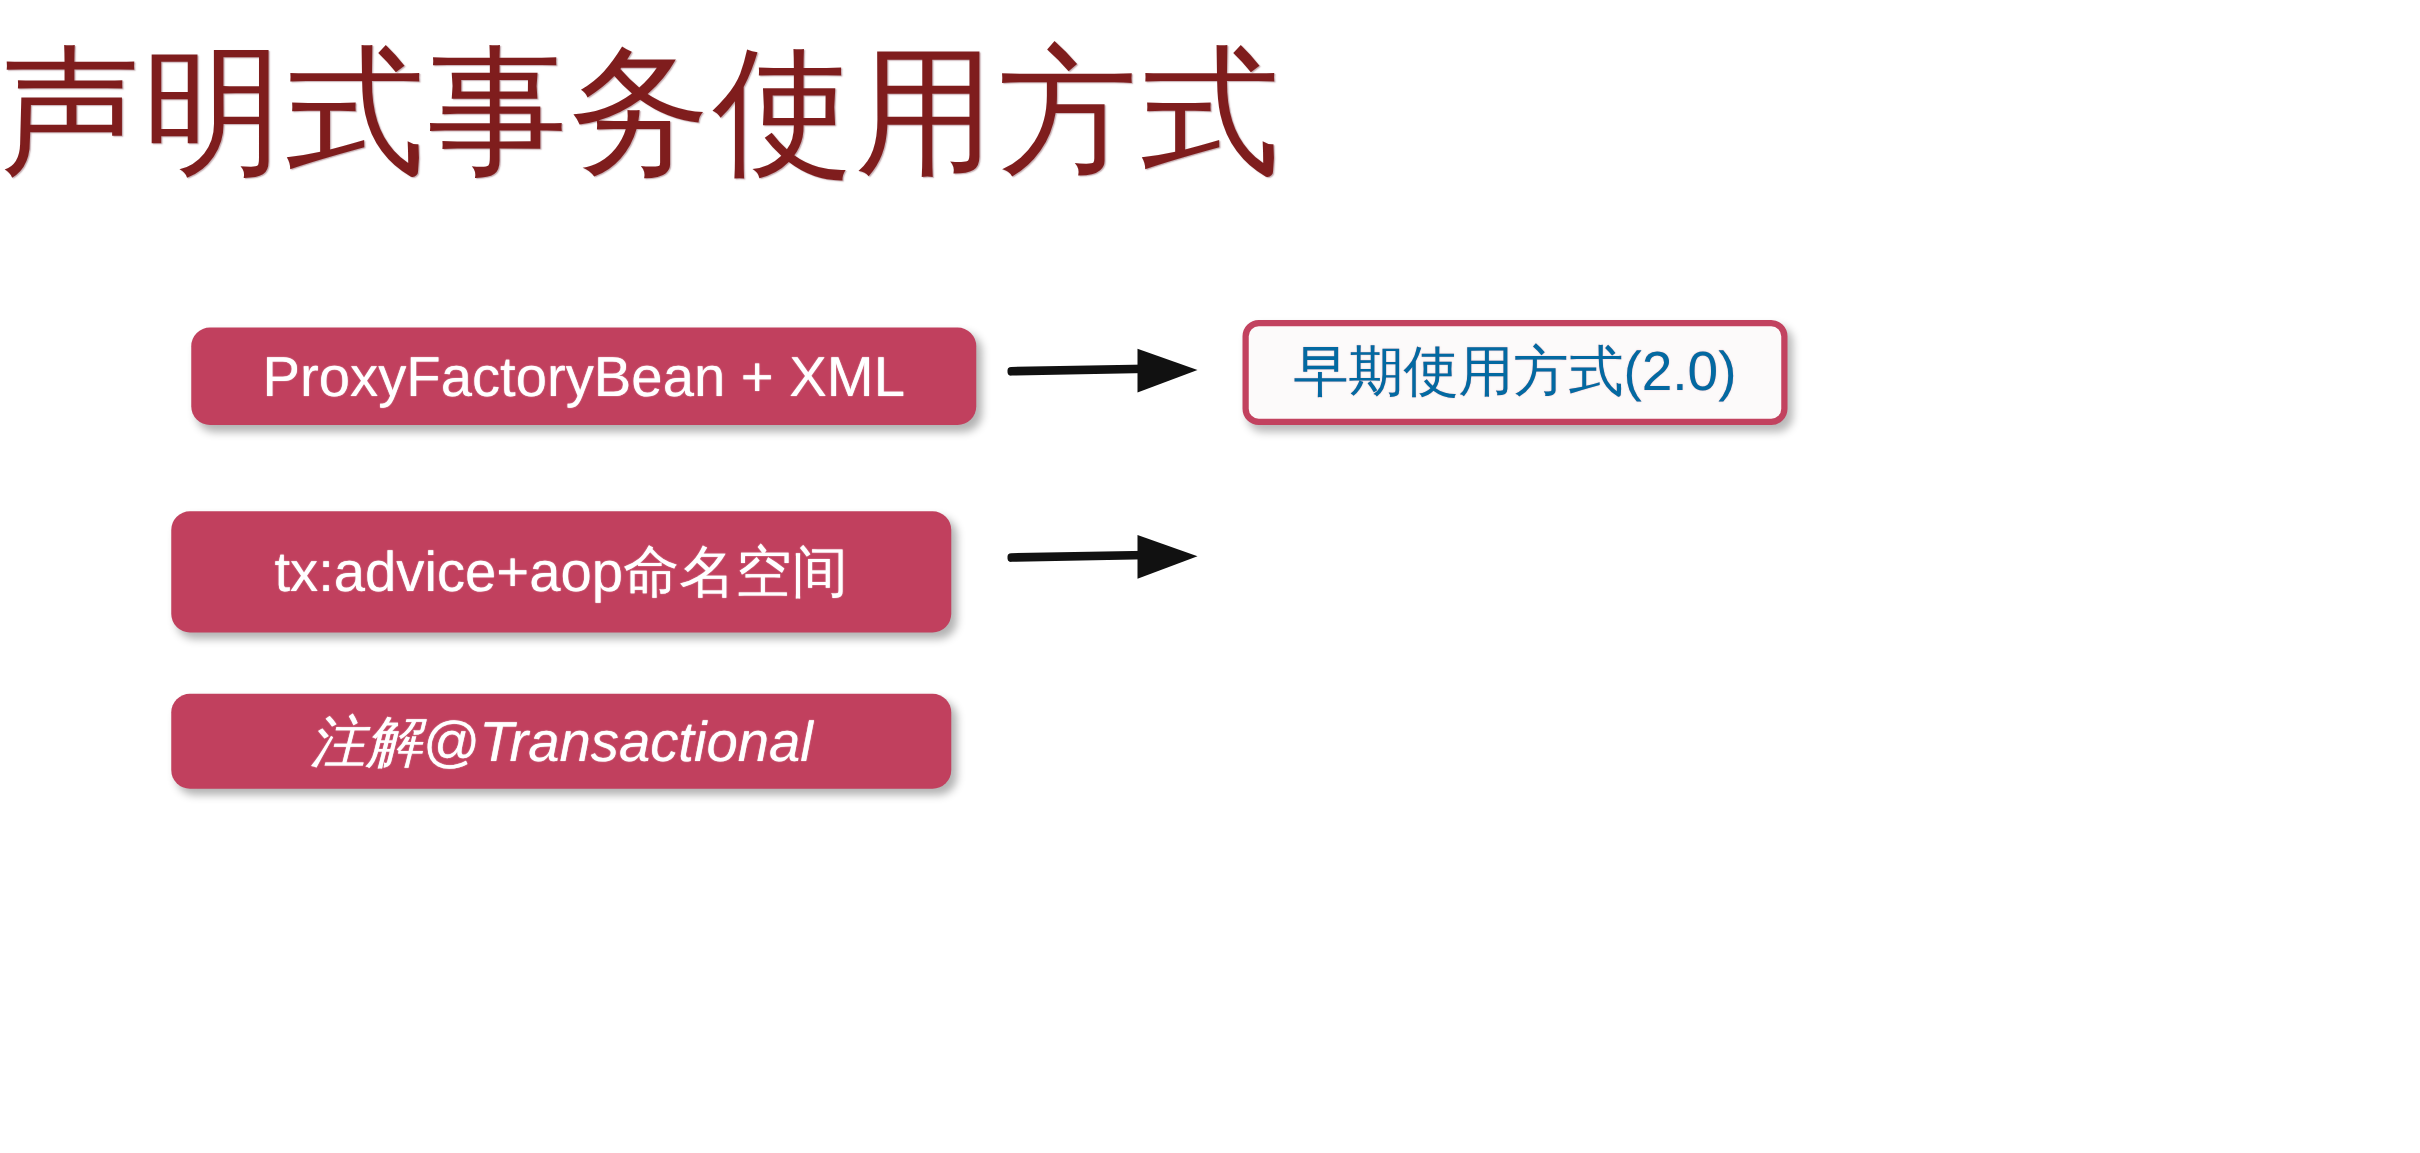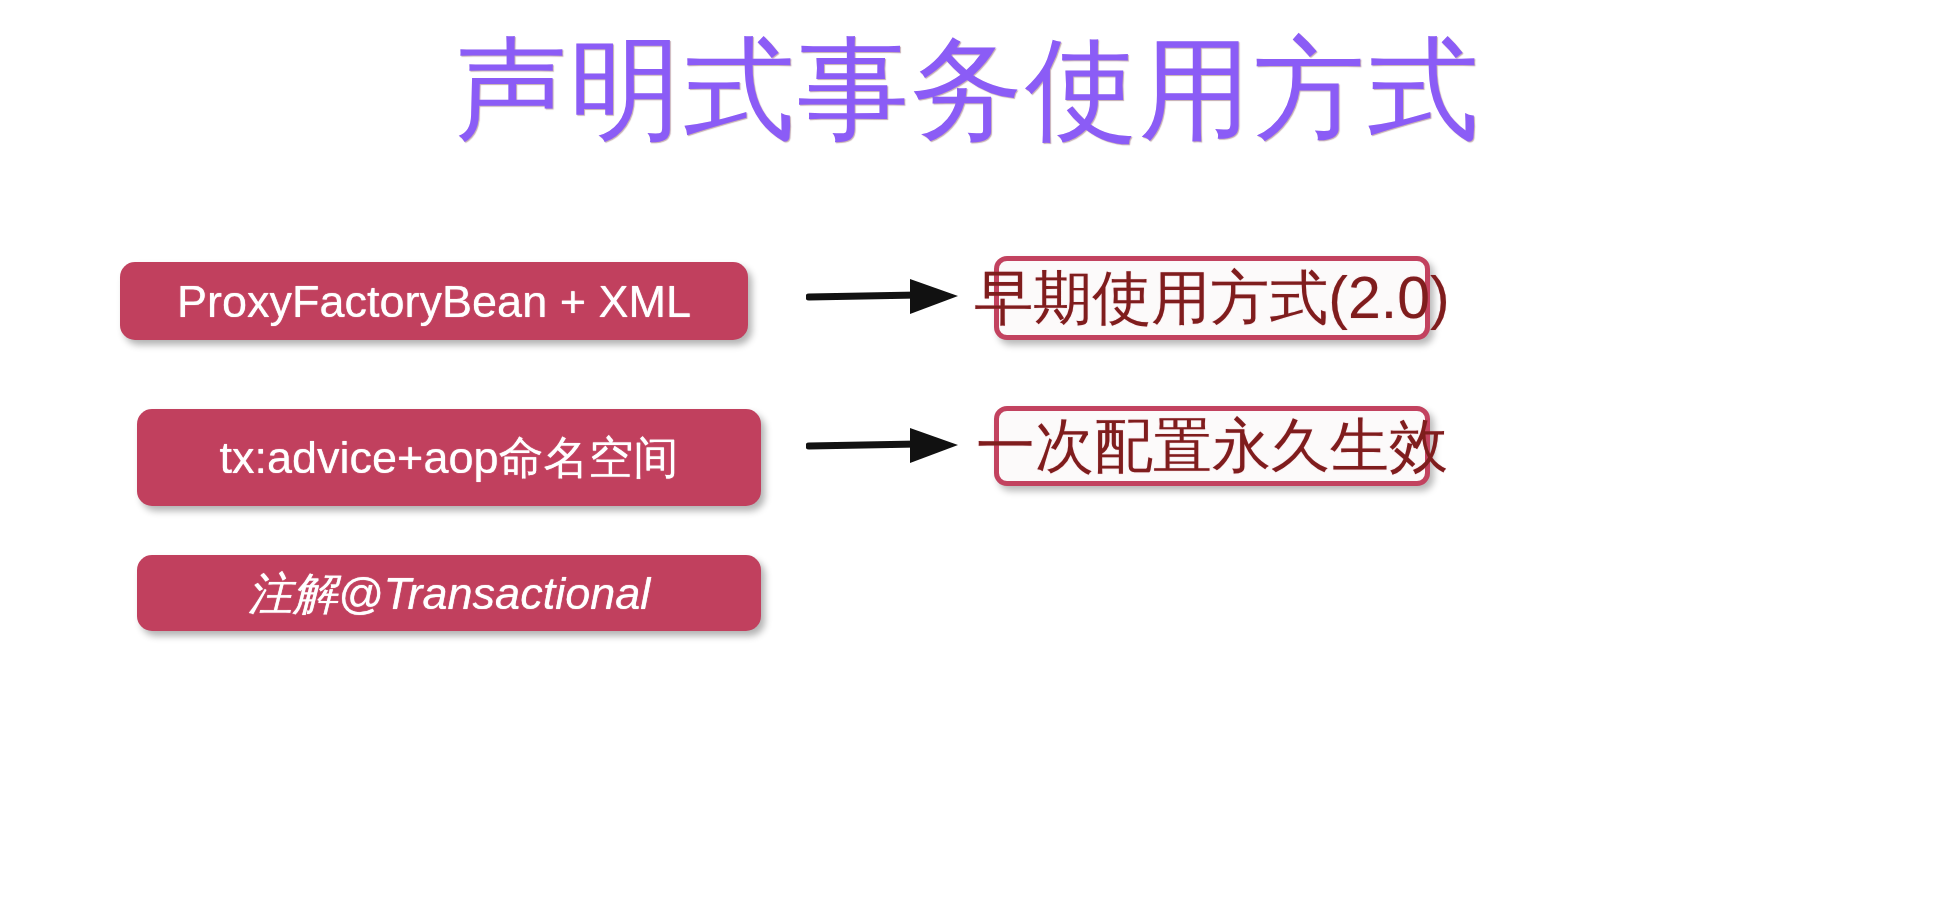--- a/index.html
+++ b/index.html
@@ -17,22 +17,22 @@
     background: #ffffff;
     overflow: hidden;
   }
 
   
   .slide-title {
     position: absolute;
     left: 0;
     top: 34px;
     width: 1936px;
-    text-align: center;
-    color: #8b5cf6;
+    text-align: left;
+    color: #7f1d1d;
     font-size: 112px;
     line-height: 1.0;
     letter-spacing: 2px;
     font-weight: 400;
     white-space: nowrap;
     text-shadow: 1px 1px 1px rgba(90,20,35,0.35);
   }
 
   
   .chip {
@@ -43,36 +43,36 @@
     color: #ffffff;
     display: flex;
     align-items: center;
     justify-content: center;
     font-size: 45px;
     line-height: 1;
     white-space: nowrap;
     box-shadow: 4px 5px 7px rgba(0,0,0,0.30);
     text-shadow: 0px 0px 1px rgba(255,255,255,0.9);
   }
-  .chip-1 { left: 120px; top: 262px;  width: 628px; height: 78px; }
+  .chip-1 { left: 153px; top: 262px;  width: 628px; height: 78px; }
   .chip-2 { left: 137px; top: 409px;  width: 624px; height: 97px; }
   .chip-3 { left: 137px; top: 555px;  width: 624px; height: 76px; font-style: italic; }
 
   
   .outline-box {
     position: absolute;
     box-sizing: border-box;
     background: #FCFAFA;
     border: 5px solid #C2425F;
     border-radius: 13px;
-    color: #7f1d1d;
+    color: #0369a1;
     display: flex;
     align-items: center;
     justify-content: center;
-    font-size: 59px;
+    font-size: 44px;
     line-height: 1;
     white-space: nowrap;
     box-shadow: 4px 5px 7px rgba(0,0,0,0.28);
     text-shadow: 0px 0px 1px rgba(194,66,95,0.5);
     text-align: center;
   }
   .outline-1 { left: 994px; top: 256px; width: 436px; height: 84px; }
   .outline-2 { left: 994px; top: 406px; width: 436px; height: 80px; }
 
   
@@ -115,17 +115,14 @@
     <svg viewBox="0 0 160 46" xmlns="http://www.w3.org/2000/svg" aria-hidden="true">
       <path d="M3 24 L112 22" stroke="#111111" stroke-width="7" stroke-linecap="round" fill="none"></path>
       <path d="M104 6 L152 23 L104 41 Z" fill="#111111"></path>
     </svg>
   </div>
 
   <div class="outline-box outline-1">
     <span>早期使用方式(2.0)</span>
   </div>
 
-  <div class="outline-box outline-2">
-    <span>一次配置永久生效</span>
-  </div>
 
 </div>
 
 </body></html>

